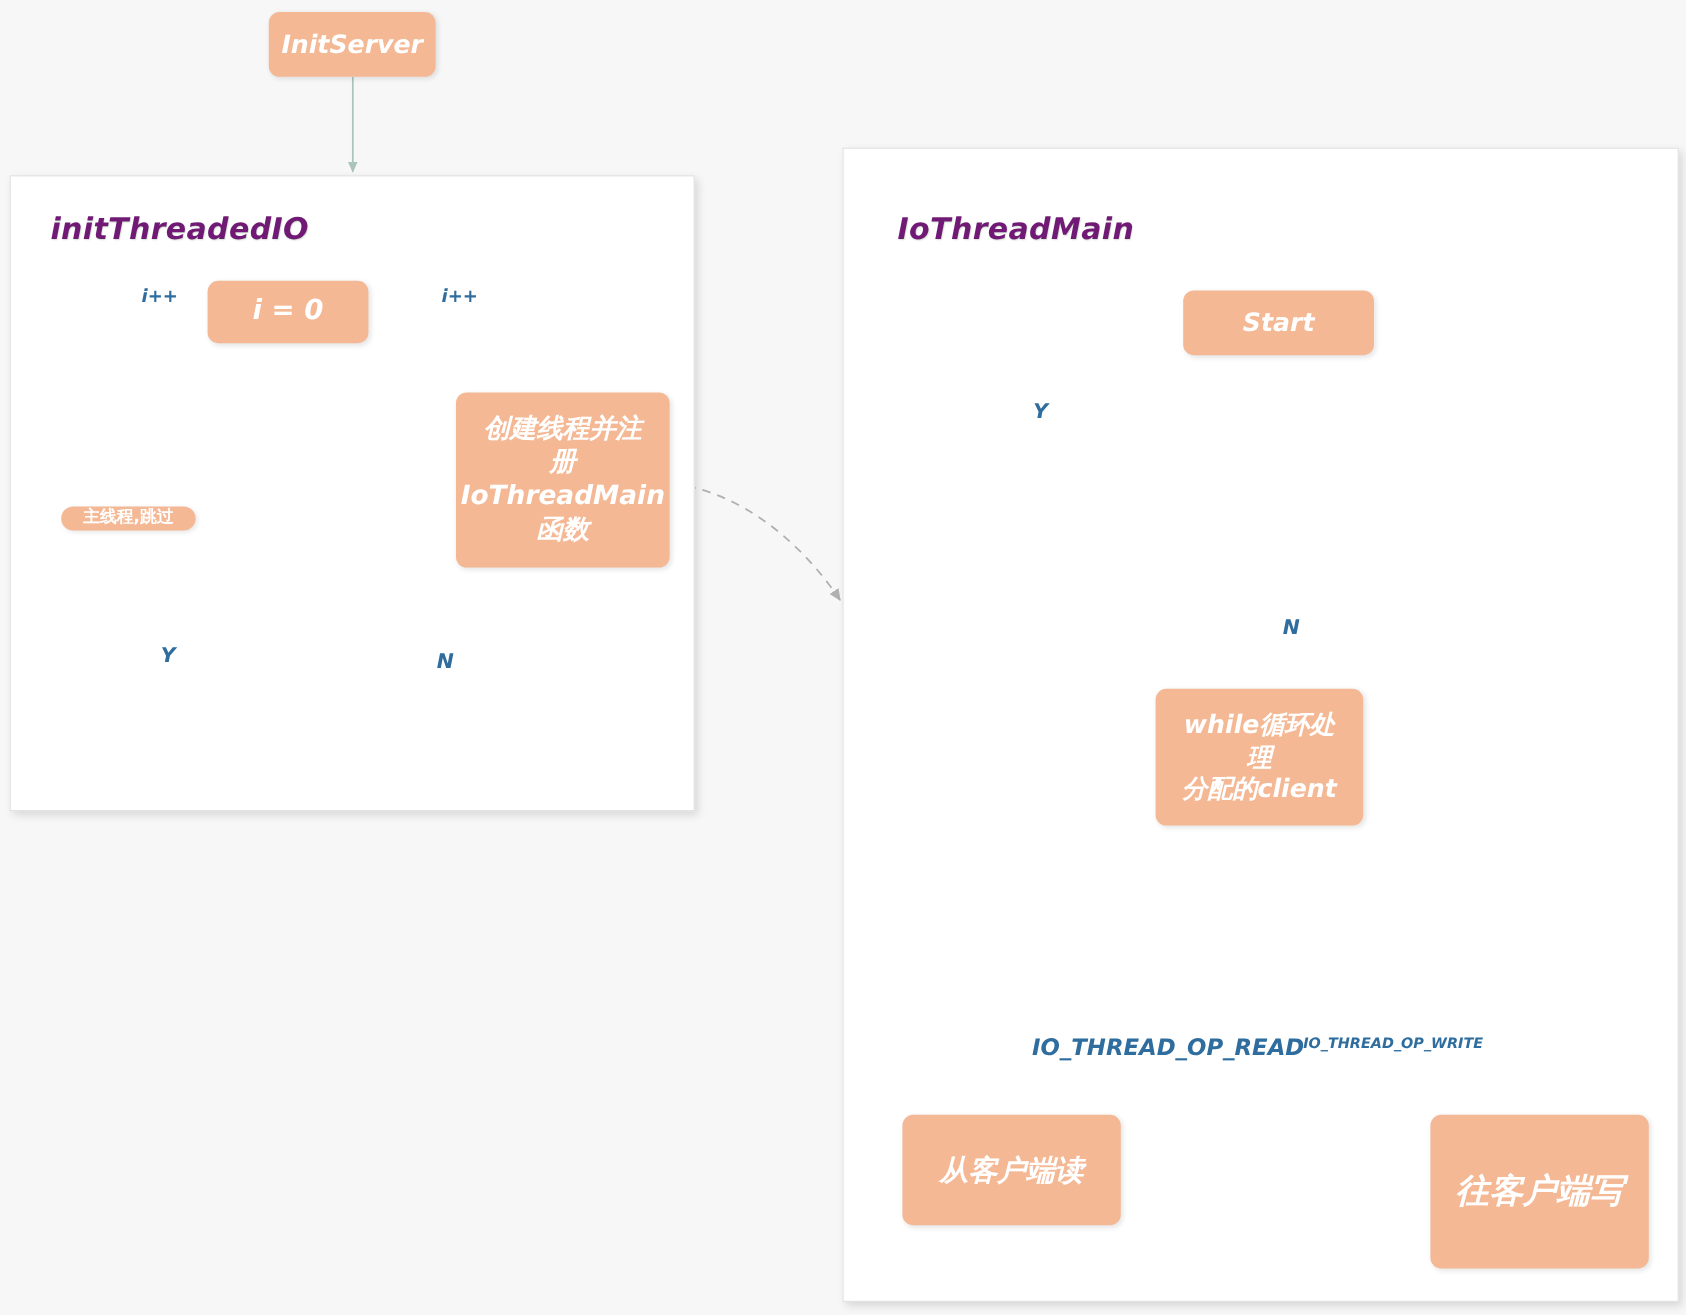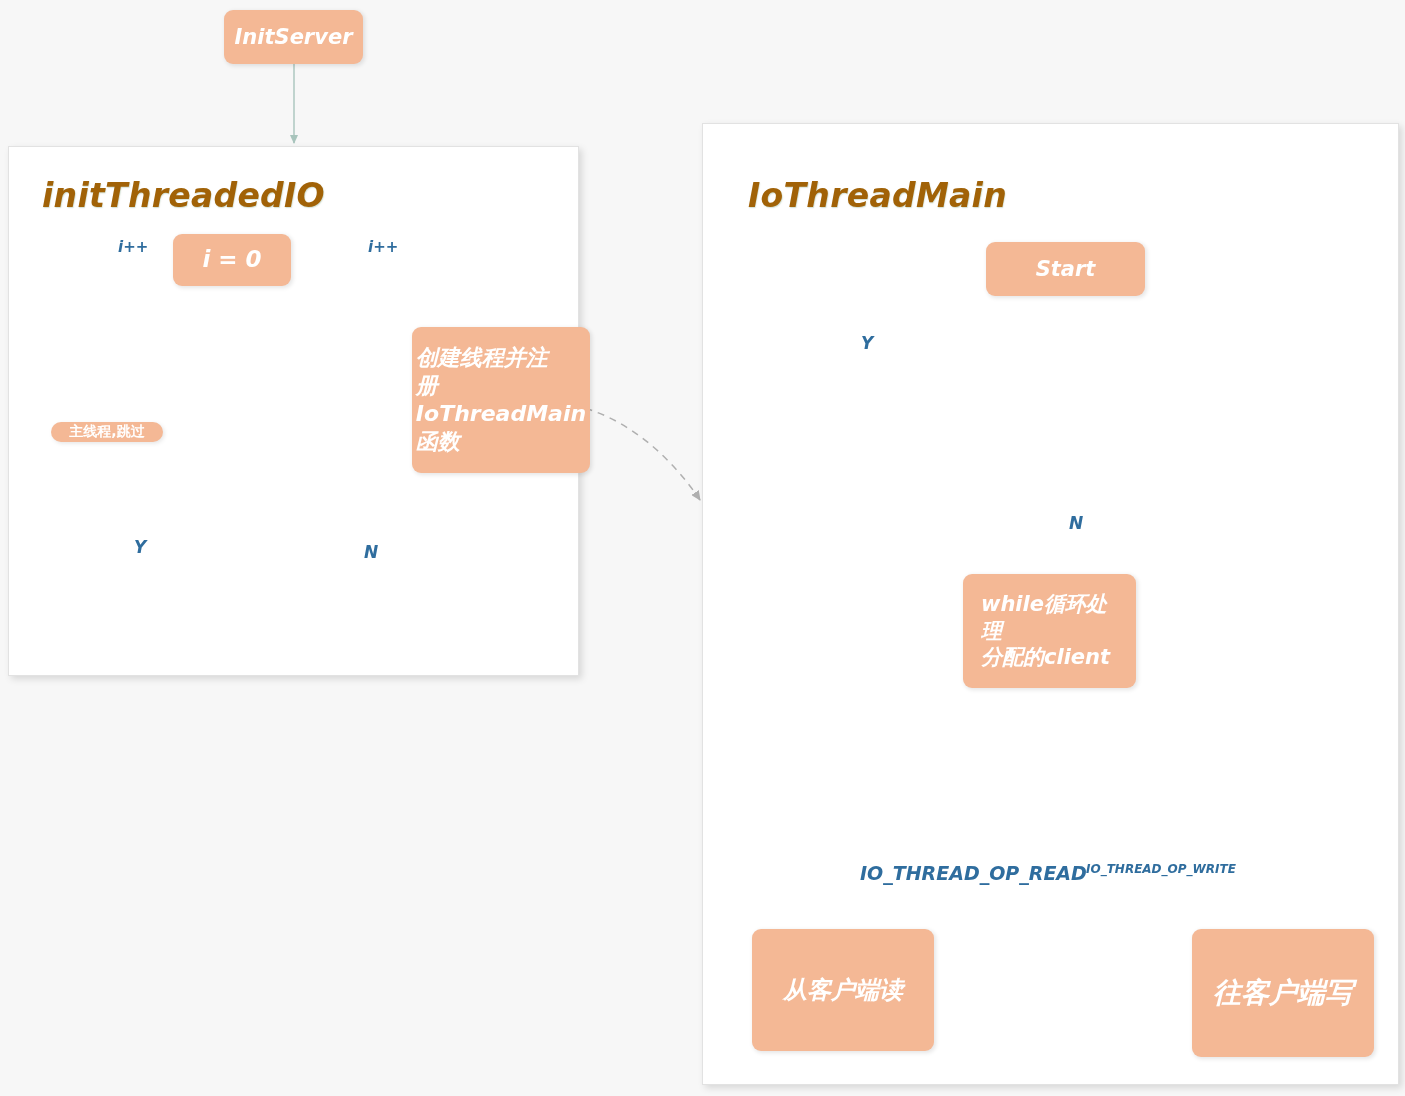--- a/index.html
+++ b/index.html
@@ -26,60 +26,60 @@
     background: #ffffff;
     border: 1px solid #e2e2e2;
     box-shadow: 3px 3px 7px rgba(0,0,0,0.13);
     box-sizing: border-box;
   }
   #panel-init  { left: 8px;   top: 146px; width: 571px;  height: 530px; }
   #panel-iothread { left: 702px; top: 123px; width: 697px; height: 962px; }
 
   .panel-title {
     position: absolute;
-    color: #a16207;
-    font-family: "DejaVu Sans", sans-serif;
-    font-size: 33px;
+    color: #701a75;
+    font-family: "DejaVu Sans", sans-serif;
+    font-size: 25px;
     font-style: italic;
     font-weight: 600;
     letter-spacing: 0.3px;
     text-shadow: 0.6px 0.6px 1.2px rgba(150,180,150,0.45);
     white-space: nowrap;
   }
   #title-init      { left: 42px;  top: 176px; }
   #title-iothread  { left: 748px; top: 176px; }
 
   
   .node {
     position: absolute;
     background: #f4b895;
     border-radius: 9px;
     box-sizing: border-box;
     display: flex;
     align-items: center;
     justify-content: center;
-    text-align: left;
+    text-align: center;
     color: #ffffff;
     font-family: "DejaVu Sans", sans-serif;
     font-style: italic;
     font-weight: 600;
     line-height: 1.28;
     box-shadow: 1.5px 1.5px 4px rgba(0,0,0,0.10);
     padding: 2px 18px;
     white-space: pre-line;
   }
 
   #n-initserver   { left: 224px; top: 10px;  width: 139px; height: 54px;  font-size: 21px; }
-  #n-i0           { left: 173px; top: 234px; width: 118px; height: 52px;  font-size: 23px; }
+  #n-i0           { left: 173px; top: 234px; width: 134px; height: 52px;  font-size: 23px; }
   #n-mainskip     { left: 51px;  top: 422px; width: 112px; height: 20px;  font-size: 14px; font-style: normal; border-radius: 18px;}
-  #n-createthread { left: 380px; top: 327px; width: 178px; height: 146px; font-size: 22px; margin-left: 32px; }
+  #n-createthread { left: 380px; top: 327px; width: 178px; height: 146px; font-size: 22px; }
 
   #n-start        { left: 986px; top: 242px; width: 159px; height: 54px;  font-size: 21px; }
   #n-while        { left: 963px; top: 574px; width: 173px; height: 114px; font-size: 21px; }
-  #n-readclient   { left: 752px; top: 929px; width: 182px; height: 122px; font-size: 24px; }
+  #n-readclient   { left: 752px; top: 929px; width: 182px; height: 92px; font-size: 24px; }
   #n-writeclient  { left: 1192px;top: 929px; width: 182px; height: 128px; font-size: 28px; }
 
   
   .dlabel {
     position: absolute;
     color: #ffffff;
     font-family: "DejaVu Sans", sans-serif;
     font-style: italic;
     font-weight: 600;
     text-align: center;

